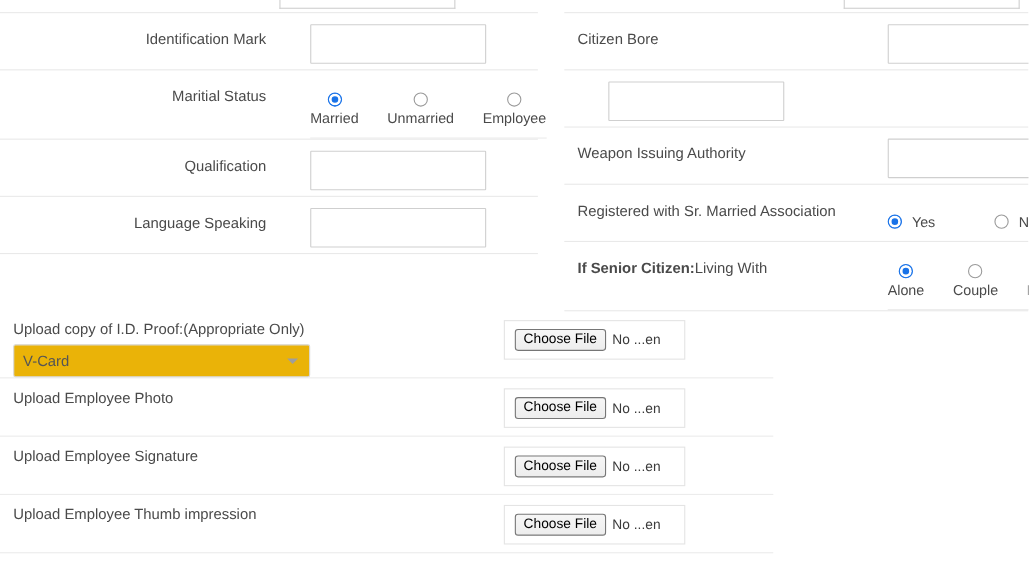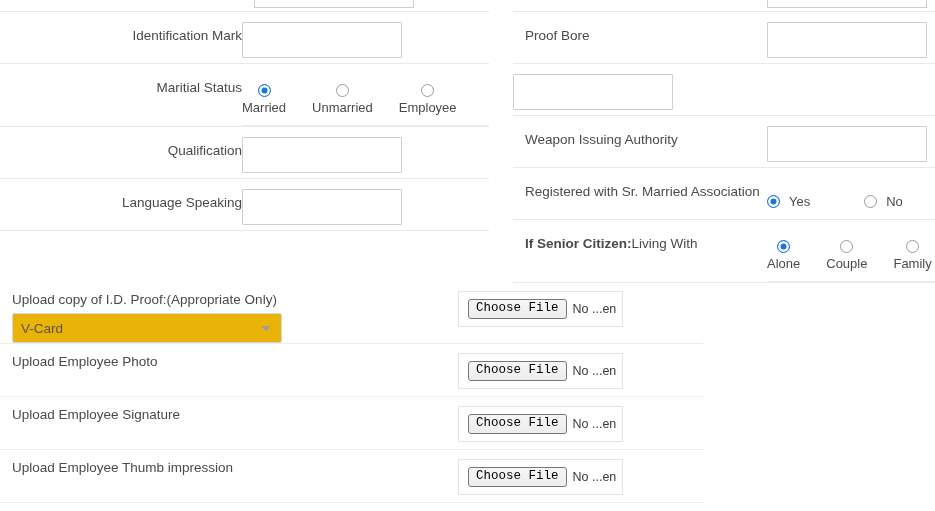--- a/index.html
+++ b/index.html
@@ -32,21 +32,21 @@
   .lbl {
     font-size: 13.5px;
     color: #4a4a4a;
     line-height: 1.25;
     padding-top: 16px;
     flex: 0 0 auto;
   }
   .col-left .lbl  { width: 242px; padding-left: 12px; }
   .col-right .lbl { width: 254px; padding-left: 12px; }
 
-  .ctl { flex: 1 1 auto; padding-top: 10px; }
+  .ctl { flex: 1 1 auto; padding-top: 10px; margin-left: 40px; }
 
   .txtbox {
     display: block;
     height: 36px;
     background: #fff;
     border: 1px solid #cfcfcf;
     border-radius: 1px;
   }
   .col-left  .txtbox { width: 160px; }
   .col-right .txtbox { width: 160px; }
@@ -173,21 +173,21 @@
     width: 165px;
     height: 36px;
     border: 1px solid #e4e4e4;
     background: #fff;
     display: flex;
     align-items: center;
     padding-left: 9px;
     gap: 6px;
   }
   .filebtn {
-    font-family: Liberation Mono, monospace;
+    font-family: Liberation Sans, sans-serif;
     font-size: 12.5px;
     color: #000;
     background: linear-gradient(#f6f6f6, #ededed);
     border: 1px solid #767676;
     border-radius: 3px;
     padding: 2px 7px 3px 7px;
     line-height: 1.1;
     white-space: nowrap;
   }
   .filetxt {
@@ -251,21 +251,21 @@
 
   </div>
 
   <div class="col col-right">
 
     <div class="cutrow">
       <div class="stub"></div>
     </div>
 
     <div class="row">
-      <div class="lbl">Proof Bore</div>
+      <div class="lbl">Citizen Bore</div>
       <div class="ctl">
         <div class="txtbox"></div>
       </div>
     </div>
 
     <div class="row">
       <div class="ctl">
         <div class="txtbox"></div>
       </div>
     </div>

